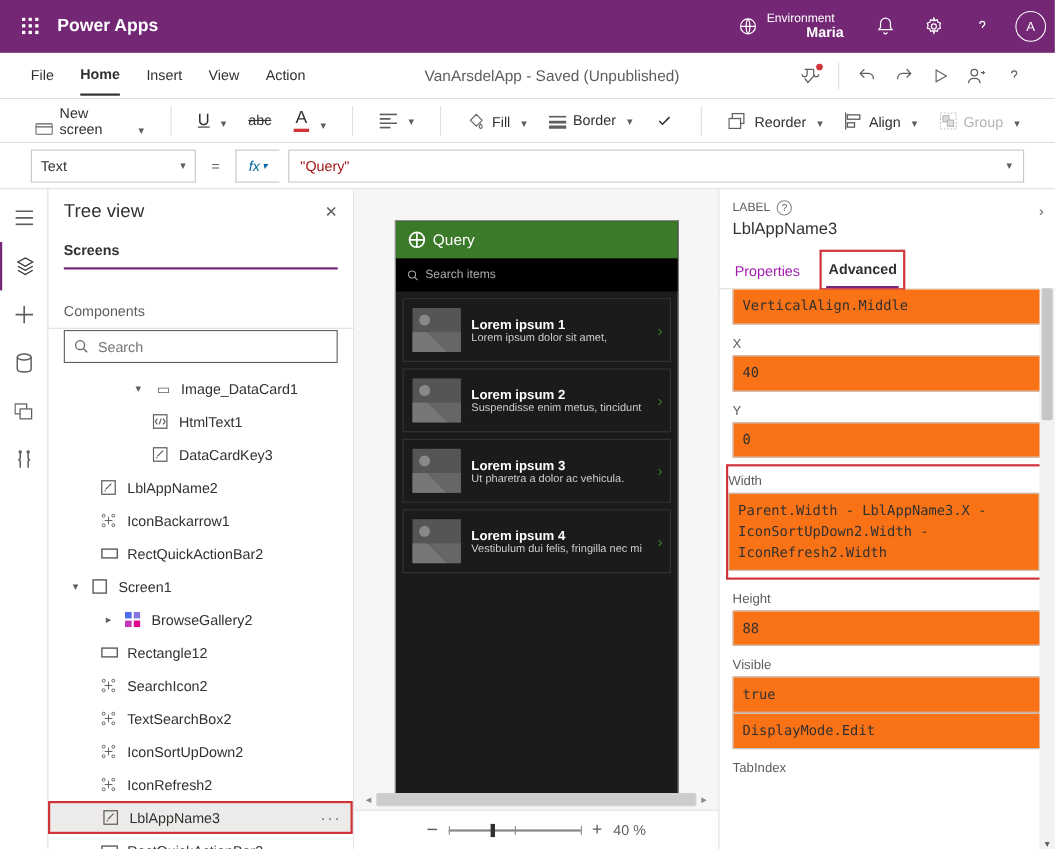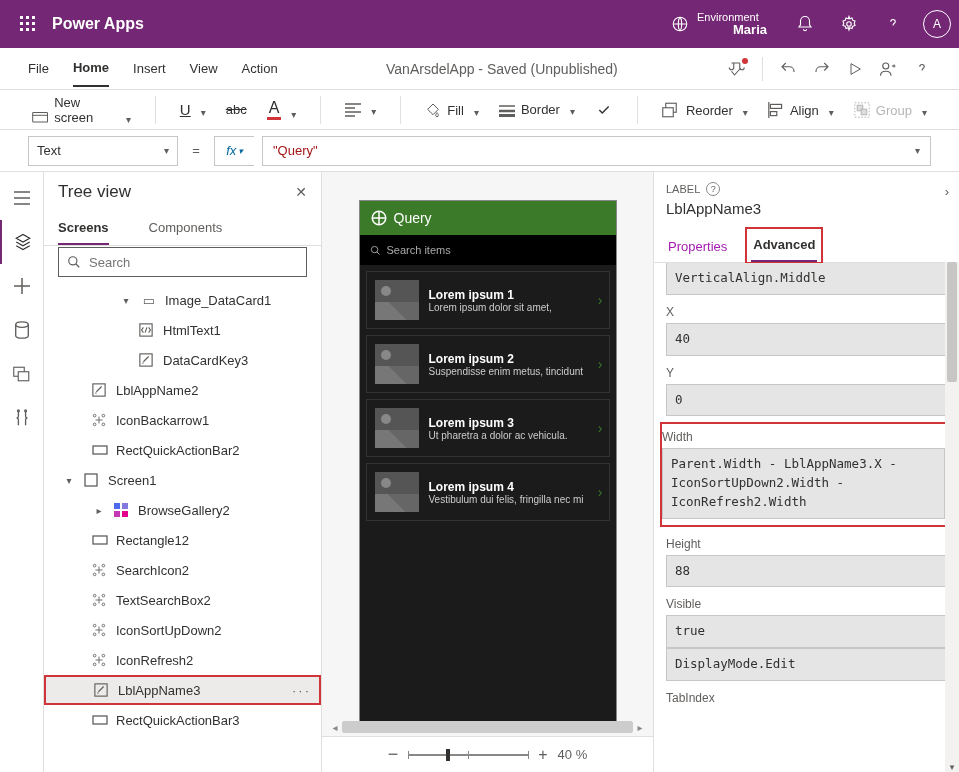--- a/index.html
+++ b/index.html
@@ -42,21 +42,21 @@
   .main { display:flex; height: calc(772px - 48px - 42px - 40px - 42px); }
   .rail { width:44px; border-right:1px solid #e1dfdd; display:flex; flex-direction:column; align-items:center; padding-top:4px; gap:0; }
   .rail .ritem { width:44px; height:44px; display:flex; align-items:center; justify-content:center; font-size:16px; color:#605e5c; }
   .rail .ritem.active { border-left:2px solid #742774; color:#323130; }
 
   
   .tree { width:278px; border-right:1px solid #e1dfdd; display:flex; flex-direction:column; }
   .tree-head { padding:10px 14px 6px 14px; display:flex; align-items:center; }
   .tree-head h2 { font-size:17px; font-weight:400; flex:1; }
   .tree-head .close { font-size:14px; color:#605e5c; }
-  .tree-tabs { display:flex; gap:40px; padding:4px 14px 0 14px; border-bottom:1px solid #e1dfdd; }
+  .tree-tabs { display:flex; gap:22px; padding:4px 14px 0 14px; border-bottom:1px solid #e1dfdd;flex-direction:column; }
   .tree-tabs .tt { font-size:13px; padding:8px 0; color:#605e5c; }
   .tree-tabs .tt.active { color:#323130; font-weight:600; border-bottom:2px solid #742774; }
   .tree-search { margin:1px 14px 8px 14px; height:30px; border:1px solid #605e5c; display:flex; align-items:center; padding:0 8px; gap:8px; color:#605e5c; }
   .tree-search input { border:none; outline:none; flex:1; font-size:13px; }
   .tree-body { flex:1; overflow:auto; font-size:13px; }
   .tnode { display:flex; align-items:center; height:30px; padding:0 8px 0 0; gap:8px; }
   .tnode .chev { width:14px; text-align:center; color:#605e5c; font-size:10px; }
   .tnode .icon { width:16px; text-align:center; color:#605e5c; }
   .tnode.selected { background:#edebe9; }
   .indent-1 { padding-left: 18px; }
@@ -97,21 +97,21 @@
   .props-type { font-size:11px; color:#605e5c; display:flex; align-items:center; gap:6px; }
   .props-type .info { width:14px; height:14px; border:1px solid #8a8886; border-radius:50%; display:inline-flex; align-items:center; justify-content:center; font-size:9px; }
   .props-chev { position:absolute; right:10px; top:12px; color:#605e5c; }
   .props-title { font-size:15px; margin-top:4px; }
   .props-tabs { display:flex; gap:20px; padding:6px 12px 0 12px; border-bottom:1px solid #e1dfdd; align-items:flex-end; }
   .props-tabs .pt { font-size:13px; padding:8px 2px; color:#a21caf; }
   .props-tabs .pt.active { color:#323130; font-weight:600; border-bottom:2px solid #742774; }
   .tab-redbox { border:2px solid #d13438; padding:0 4px; margin-left:-4px; margin-bottom:-2px; }
   .props-body { flex:1; overflow:auto; padding:0 12px 12px 12px; }
   .field-label { font-size:12px; color:#605e5c; margin:10px 0 4px 0; }
-  .field-input { border:1px solid #c8c6c4; padding:6px 8px; font-family: Consolas, monospace; font-size:12.5px; background:#e5e5e5; min-height:28px; white-space:pre-wrap; line-height:1.5; }
+  .field-input { border:1px solid #c8c6c4; padding:6px 8px; font-family: Consolas, monospace; font-size:12.5px; background:#f97316; min-height:28px; white-space:pre-wrap; line-height:1.5; }
   .group-redbox { border:2px solid #d13438; padding:2px 6px 6px 0; margin:6px -6px 4px -6px; }
   .vscroll { position:absolute; right:0; top:90px; bottom:0; width:14px; background:#f3f2f1; }
   .vscroll .vthumb { position:absolute; top:0; left:2px; right:2px; height:120px; background:#c8c6c4; border-radius:2px;}
   .vscroll .varrow { position:absolute; left:0; right:0; text-align:center; font-size:9px; color:#605e5c;}
   .vscroll .up { top:0; } .vscroll .down { bottom:0; }
 
   svg { display:block; }
 </style>
 </head>
 <body>

